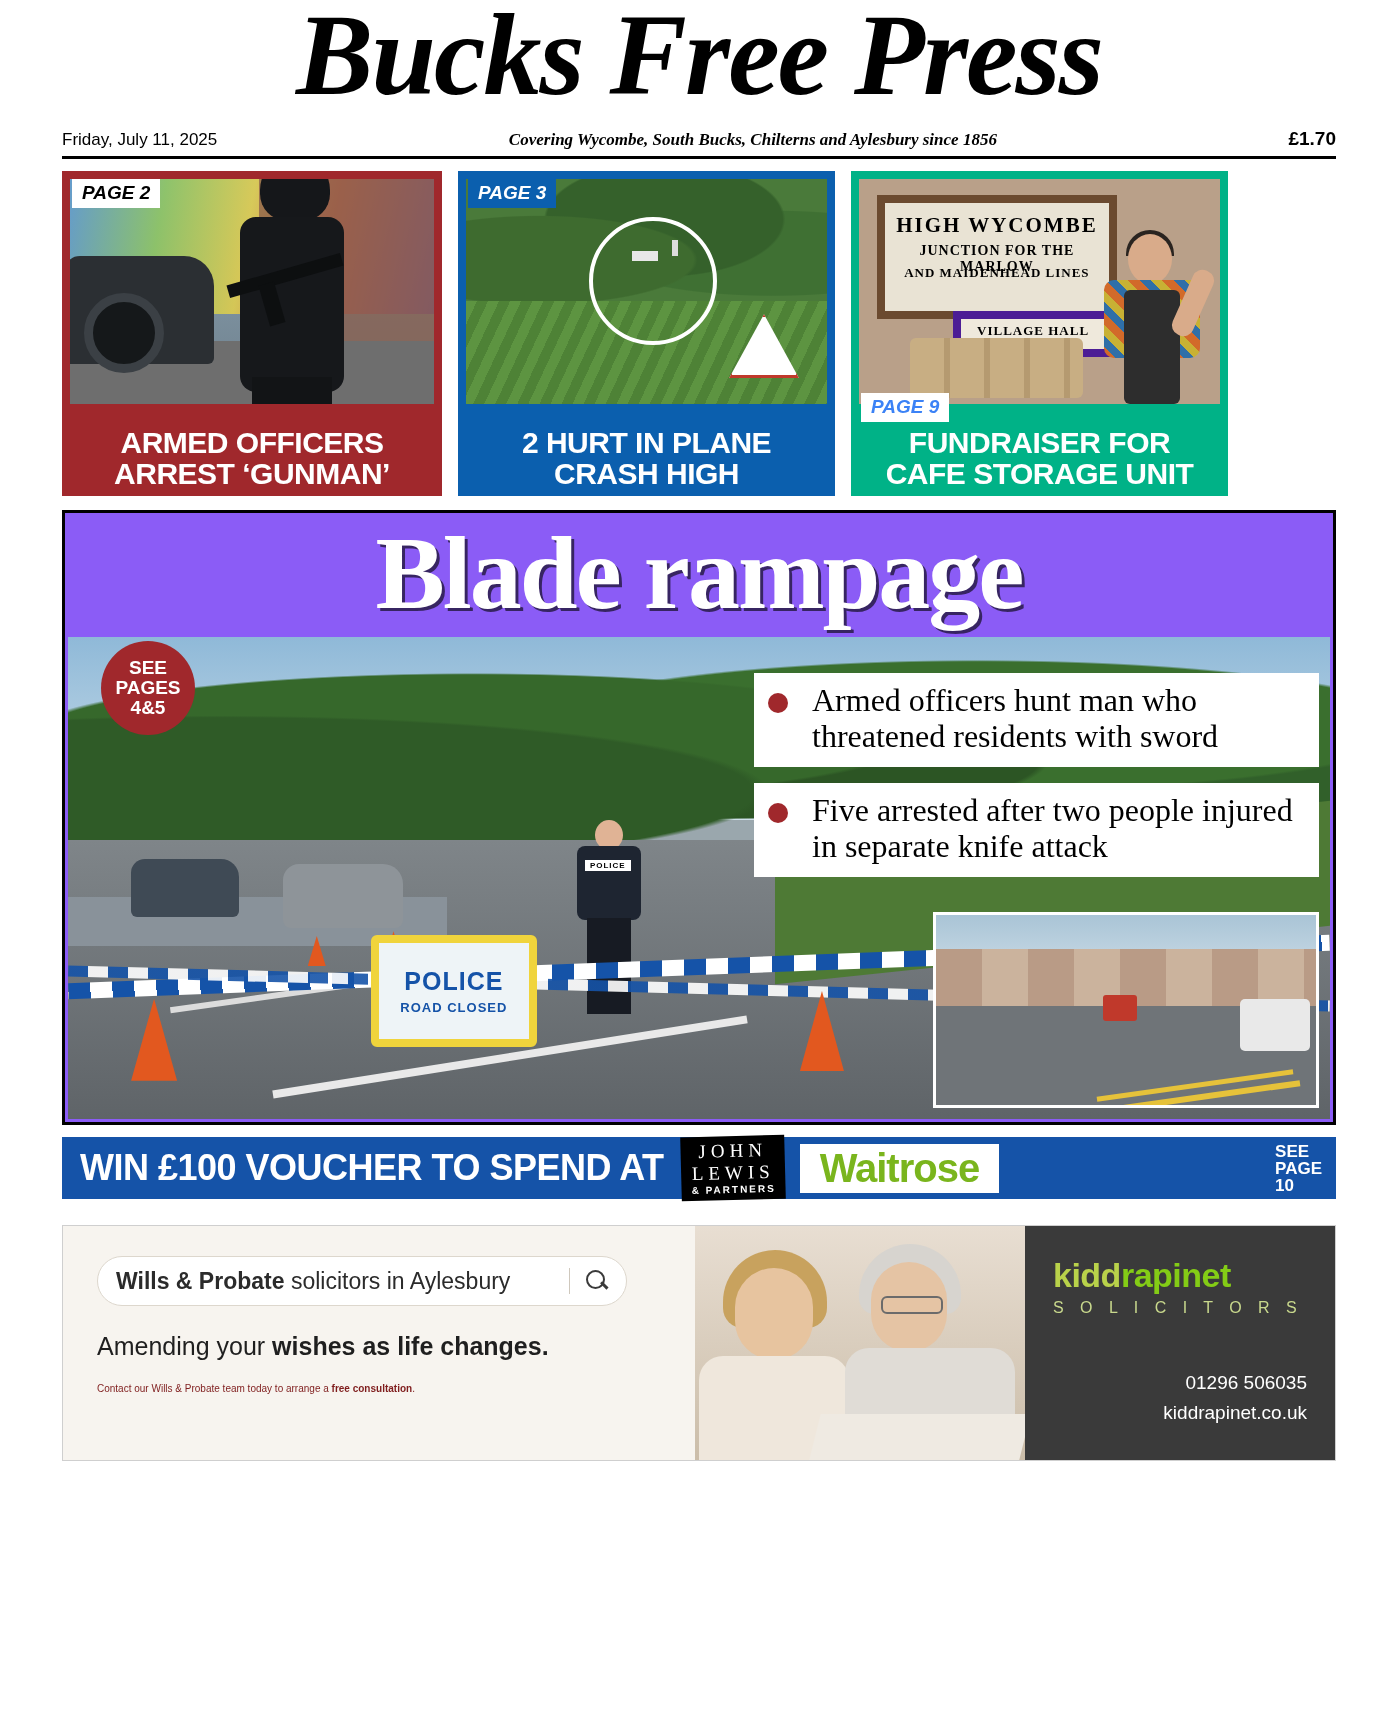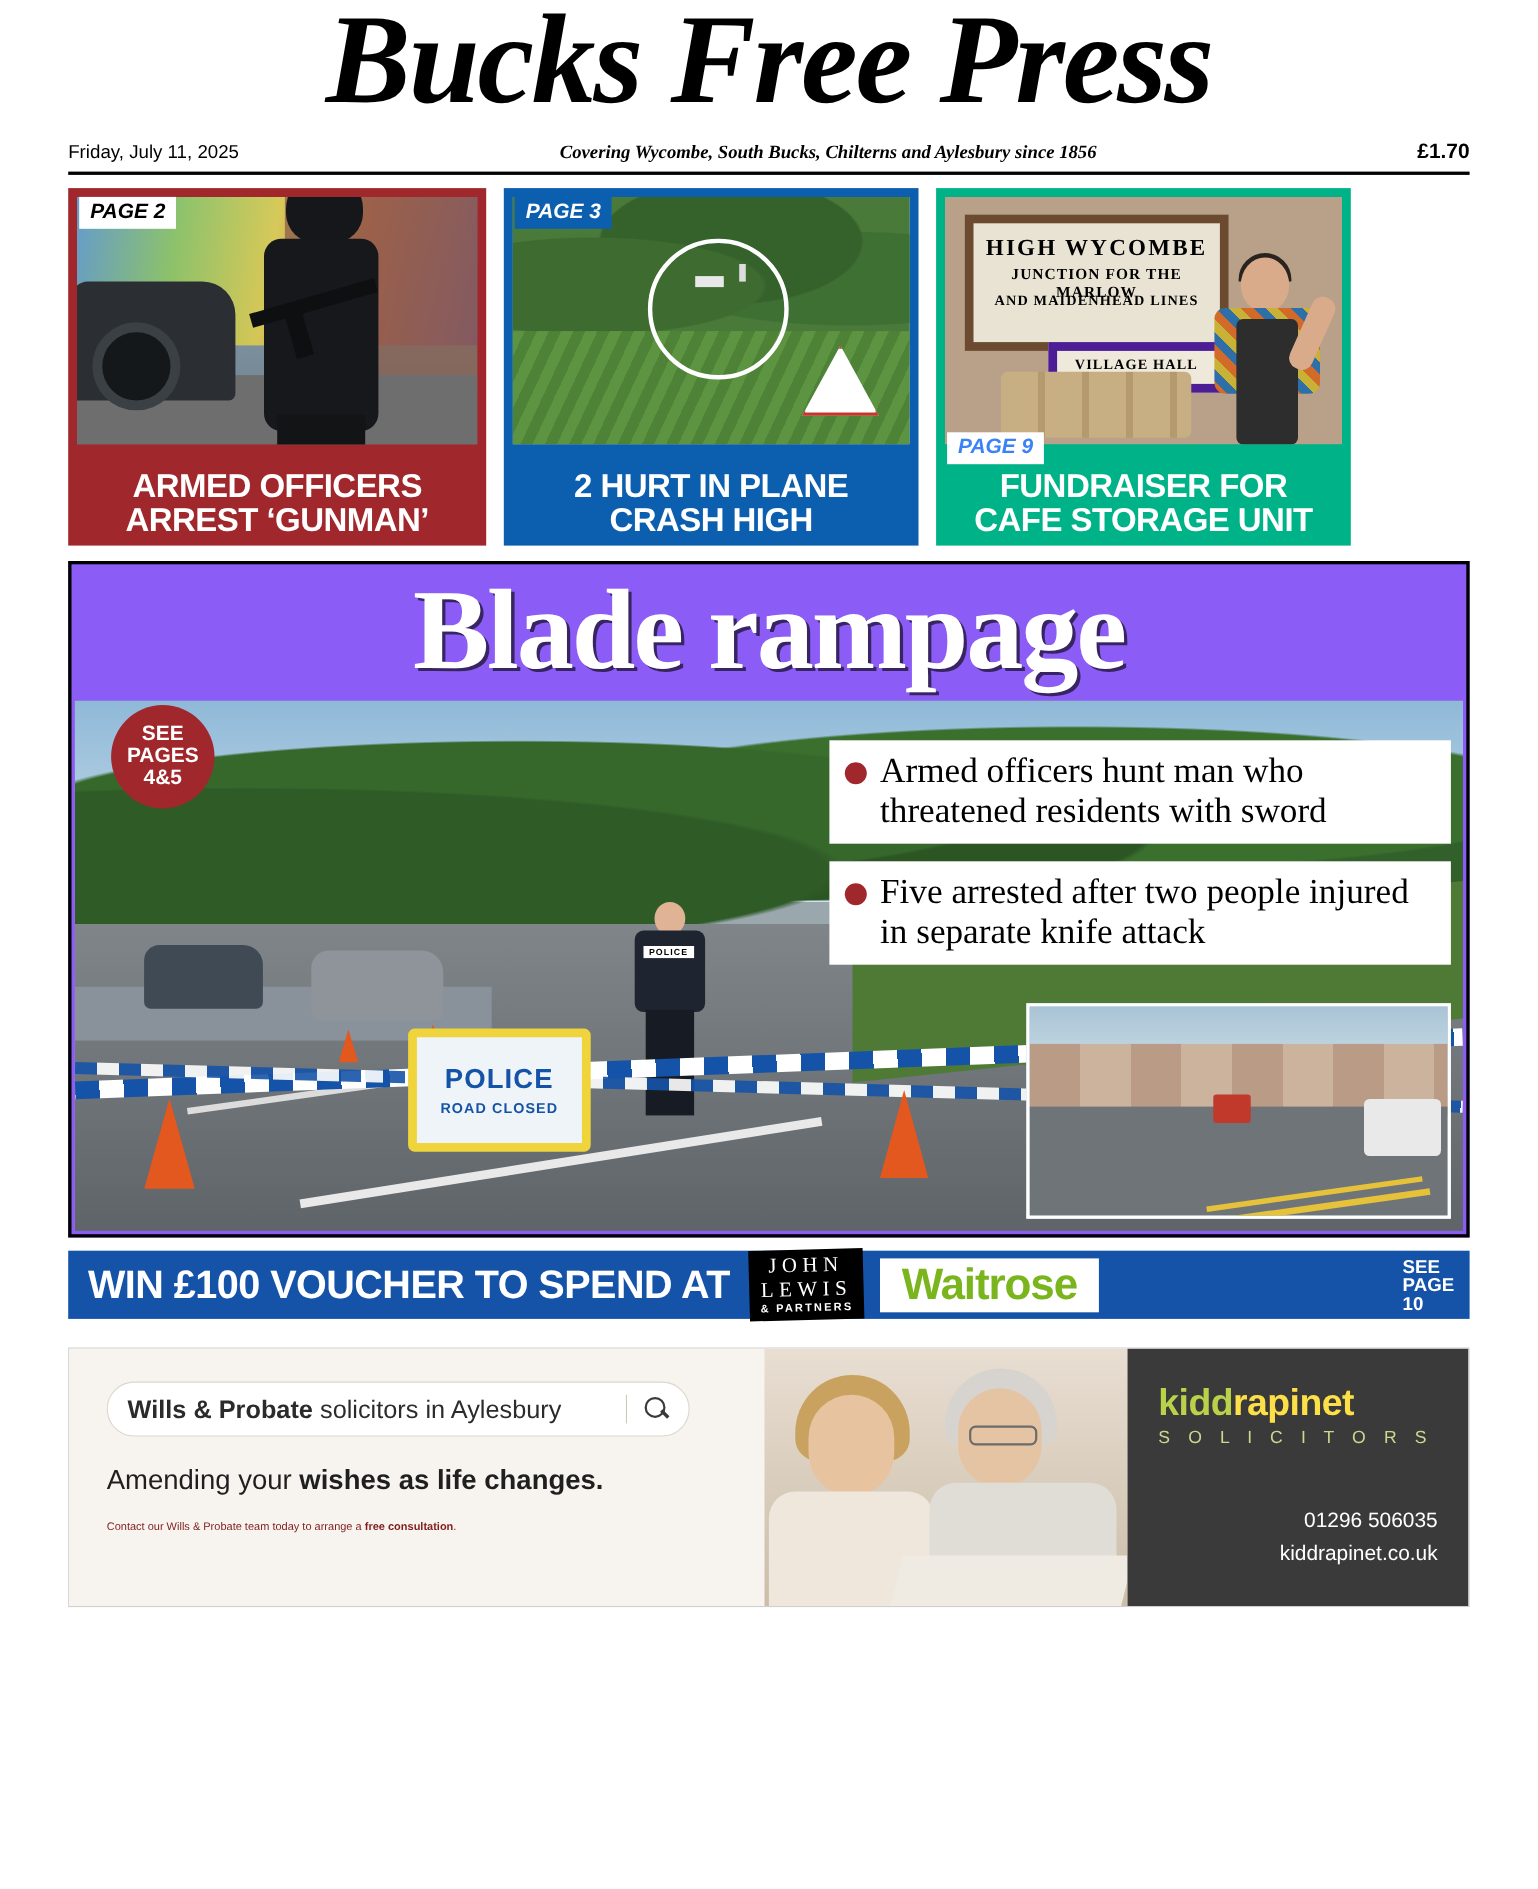--- a/index.html
+++ b/index.html
@@ -265,21 +265,21 @@
     top: 160px;
     width: 565px;
     z-index: 7;
   }
   .bullet {
     background: #fff;
     margin-bottom: 16px;
     padding: 10px 14px 12px 14px;
     display: flex;
     align-items: flex-start;
-    gap: 12px;
+    gap: 24px;
   }
   .bullet-dot {
     flex: 0 0 auto;
     width: 20px; height: 20px;
     border-radius: 50%;
     background: #a0282c;
     margin-top: 10px;
   }
   .bullet-text {
     font-family: "Liberation Serif", serif;
@@ -415,21 +415,21 @@
   .ad-right {
     flex: 0 0 310px;
     background: #3a3a3a;
     color: #fff;
     padding: 30px 28px;
     box-sizing: border-box;
     position: relative;
   }
   .ad-brand { font-size: 34px; letter-spacing: -0.5px; }
   .ad-brand .kidd { color: #b9d24a; font-weight: bold; }
-  .ad-brand .rapinet { color: #fde047; font-weight: bold; }
+  .ad-brand .rapinet { color: #84cc16; font-weight: bold; }
   .ad-solicitors { margin-top: 4px; font-size: 16px; letter-spacing: 6px; color: #c9d98d; }
   .ad-phone { position: absolute; right: 28px; bottom: 66px; font-size: 19px; }
   .ad-web { position: absolute; right: 28px; bottom: 36px; font-size: 19px; }
 </style>
 </head>
 <body>
 
 <div class="page">
 
   <div class="masthead">

